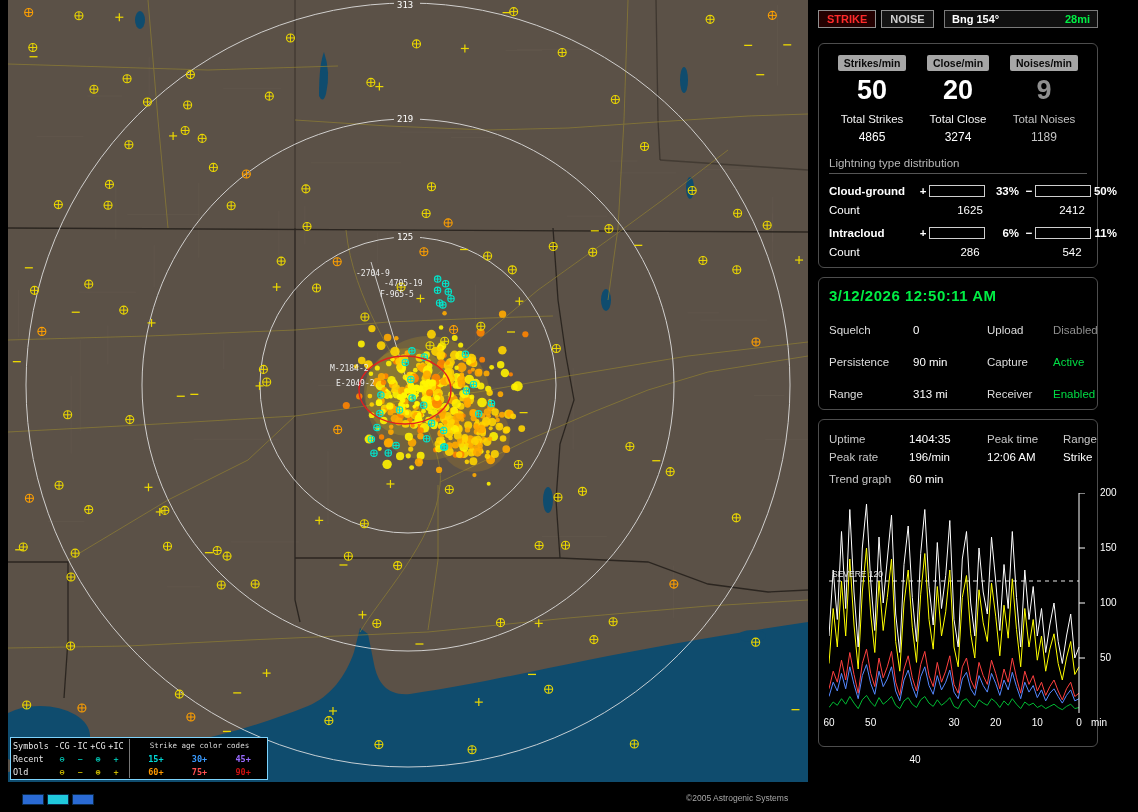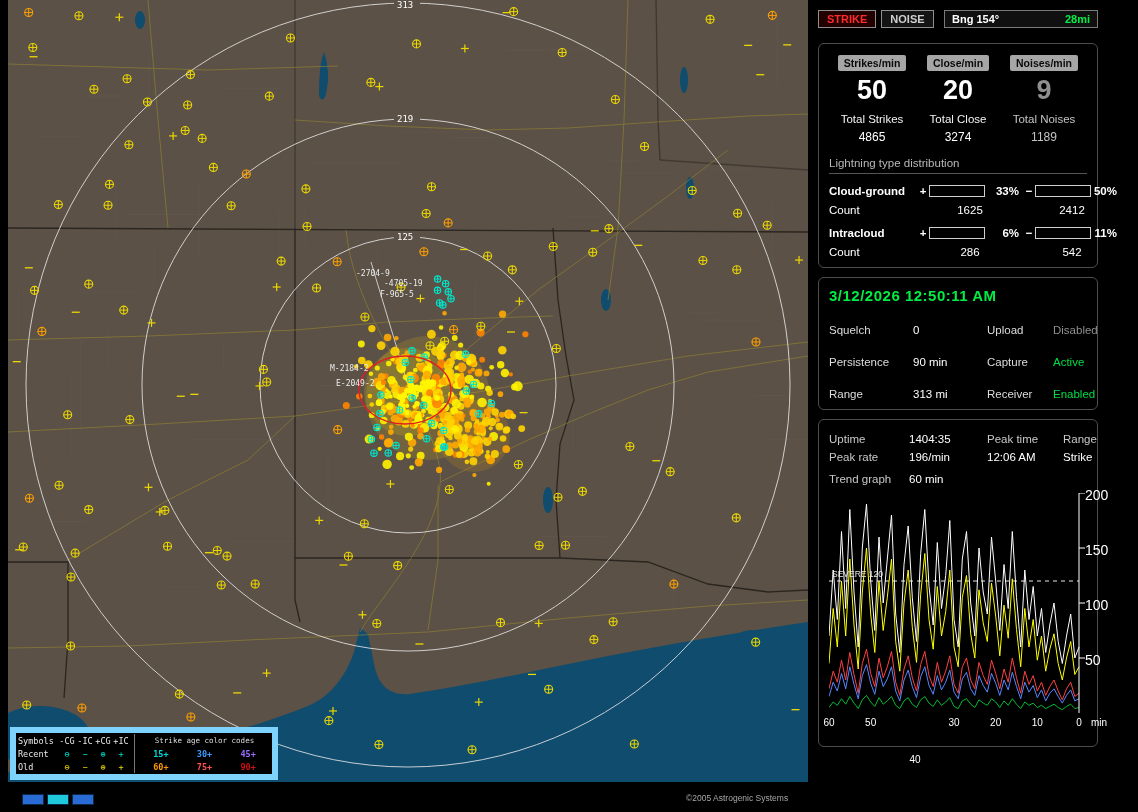--- a/index.html
+++ b/index.html
@@ -4,21 +4,21 @@
 <style>
   html,body{margin:0;padding:0;background:#000;}
   body{width:1138px;height:812px;position:relative;overflow:hidden;
        font-family:"Liberation Sans",sans-serif;-webkit-font-smoothing:none;}
   .app{position:absolute;inset:0;background:#000;}
 
   
   .map{position:absolute;left:8px;top:0;width:800px;height:782px;background:#5b5147;overflow:hidden;}
   .map svg{display:block;}
 
-  .legend{position:absolute;left:2px;bottom:2px;width:252px;background:#000;border:6px solid #7dd3fc;
+  .legend{position:absolute;left:2px;bottom:2px;width:252px;background:#000;border:1px solid #7dd3fc;
           font-family:"DejaVu Sans Mono",monospace;font-size:8.5px;color:#e8e8e8;padding:1px 2px;}
   .lg-row{display:flex;align-items:center;height:13px;}
   .lg-c0{width:40px;}
   .lg-c{width:18px;text-align:center;display:inline-block;}
   .lg-sep{width:1px;background:#777;align-self:stretch;margin:0 4px;}
   .lg-agehead{flex:1;text-align:center;font-size:7.5px;color:#dcdcdc;}
   .lg-ages{flex:1;display:flex;justify-content:space-around;text-align:center;}
   .lg-age{font-weight:bold;}
 
   .signal-strip{position:absolute;left:22px;top:794px;height:11px;display:flex;gap:3px;align-items:center;}
@@ -68,21 +68,21 @@
   .ss-row{display:grid;grid-template-columns:80px 78px 76px auto;font-size:11.5px;margin-top:2px;}
   .ss-row .k{color:#c8c8c8;}
   .ss-row div{padding:2px 0;}
 
   .trend-row{display:grid;grid-template-columns:80px auto;font-size:11.5px;margin-top:8px;}
   .trend-row .k{color:#c8c8c8;}
 
   .chart-wrap{position:relative;margin-top:8px;width:292px;height:244px;}
   .chart-plot{position:absolute;left:0;top:0;}
   .severe-label{position:absolute;left:3px;font-size:8.5px;color:#e8e8e8;z-index:3;}
-  .ytick{position:absolute;left:256px;width:30px;font-size:14px;color:#fff;}
+  .ytick{position:absolute;left:271px;width:30px;font-size:10px;color:#fff;}
   .xticks{position:absolute;left:0;top:224px;width:292px;height:14px;font-size:10px;color:#fff;}
   .xtick{position:absolute;top:0;width:20px;text-align:center;}
   .xunit{position:absolute;top:0;font-size:10px;color:#fff;}
 </style>
 </head>
 <body>
 
 <div class="app">
 
   <div class="map">

